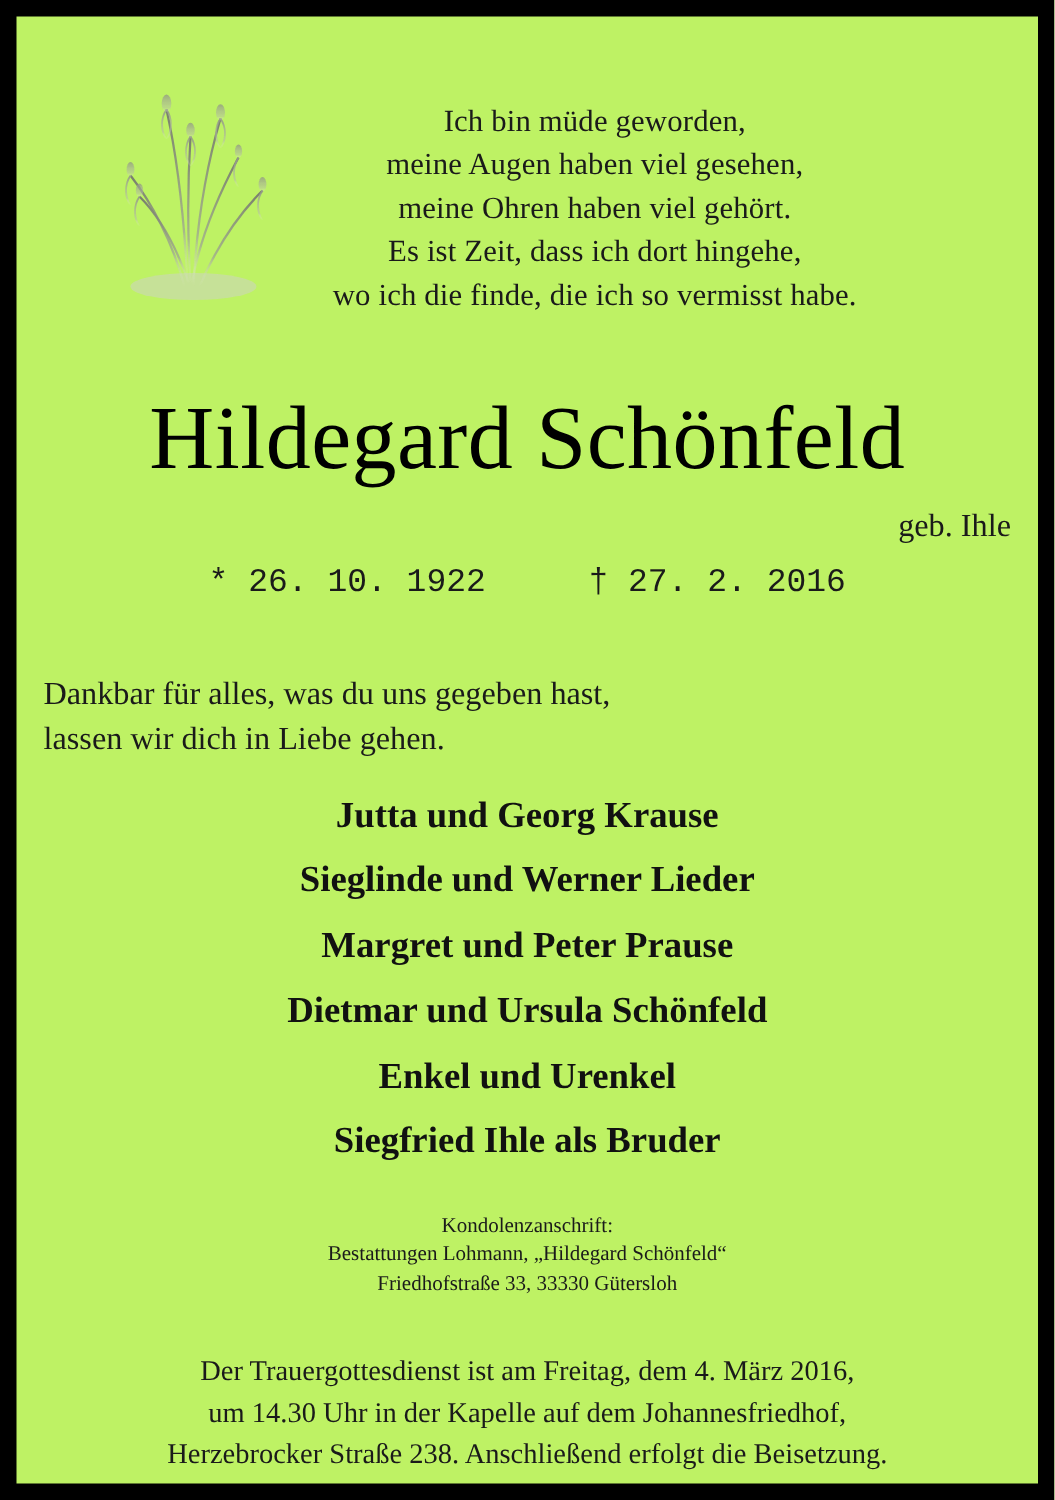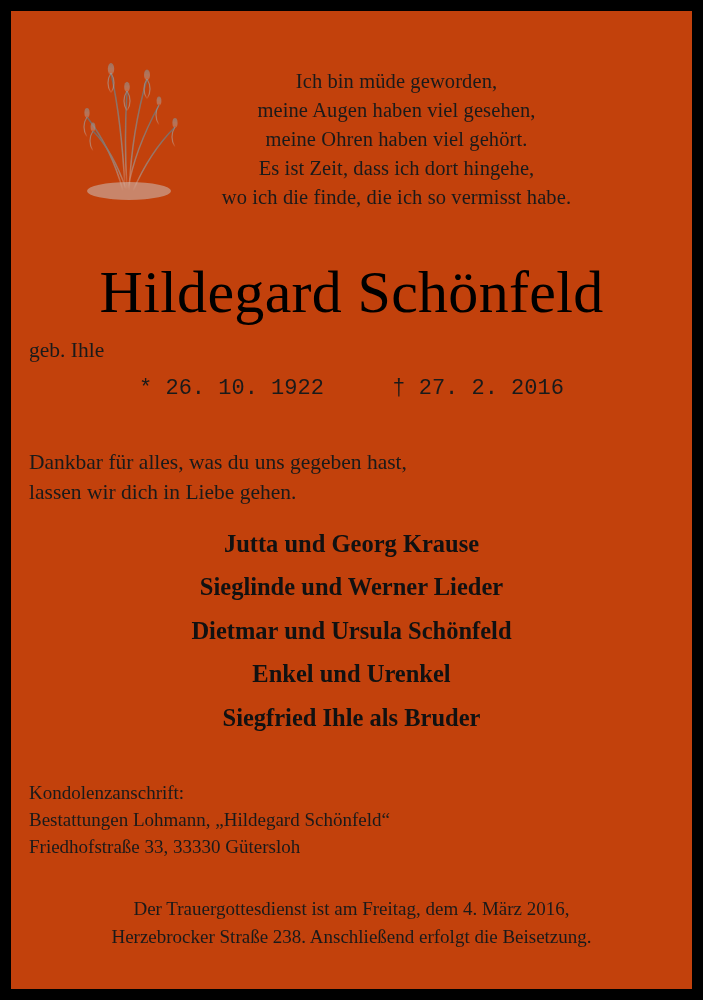--- a/index.html
+++ b/index.html
@@ -11,21 +11,21 @@
     width: 703px;
     height: 1000px;
     font-family: "Liberation Serif", serif;
     color: #111111;
   }
   .obituary {
     position: relative;
     box-sizing: border-box;
     width: 703px;
     height: 1000px;
-    background: #c2410c;
+    background: #bef264;
     border: 11px solid #000000;
     padding: 14px 18px 10px 18px;
     overflow: hidden;
   }
   .inner {
     position: relative;
     width: 100%;
     height: 100%;
   }
 
@@ -52,21 +52,21 @@
 
   .name {
     text-align: center;
     font-size: 60px;
     line-height: 1.05;
     margin-top: 48px;
     letter-spacing: 0.3px;
     color: #000000;
   }
   .maiden {
-    text-align: left;
+    text-align: right;
     font-size: 21.5px;
     margin-top: 14px;
     color: #1a1a1a;
   }
   .dates {
     text-align: center;
     font-size: 22px;
     margin-top: 13px;
     color: #1a1a1a;
     font-family: Liberation Mono, monospace;
@@ -88,22 +88,23 @@
   .mourners div {
     font-size: 24.5px;
     line-height: 1.0;
     margin-bottom: 19px;
     color: #111111;
     white-space: nowrap;
     font-weight: bold;
   }
 
   .condolence {
-    margin-top: 50px;
-    font-size: 19px;
+    text-align: center;
+    margin-top: 34px;
+    font-size: 14px;
     line-height: 1.42;
     color: #1a1a1a;
   }
   .condolence div { white-space: nowrap; }
 
   .service {
     text-align: center;
     margin-top: 34px;
     font-size: 19px;
     line-height: 1.45;
@@ -183,30 +184,32 @@
     </div>
 
     <div class="thanks">
       <div>Dankbar für alles, was du uns gegeben hast,</div>
       <div>lassen wir dich in Liebe gehen.</div>
     </div>
 
     <div class="mourners">
       <div>Jutta und Georg Krause</div>
       <div>Sieglinde und Werner Lieder</div>
+      <div>Margret und Peter Prause</div>
       <div>Dietmar und Ursula Schönfeld</div>
       <div>Enkel und Urenkel</div>
       <div>Siegfried Ihle als Bruder</div>
     </div>
 
     <div class="condolence">
       <div>Kondolenzanschrift:</div>
       <div>Bestattungen Lohmann, „Hildegard Schönfeld“</div>
       <div>Friedhofstraße 33, 33330 Gütersloh</div>
     </div>
 
     <div class="service">
       <div>Der Trauergottesdienst ist am Freitag, dem 4. März 2016,</div>
+      <div>um 14.30 Uhr in der Kapelle auf dem Johannesfriedhof,</div>
       <div>Herzebrocker Straße 238. Anschließend erfolgt die Beisetzung.</div>
     </div>
 
   </div>
 </div>
 
 </body></html>

